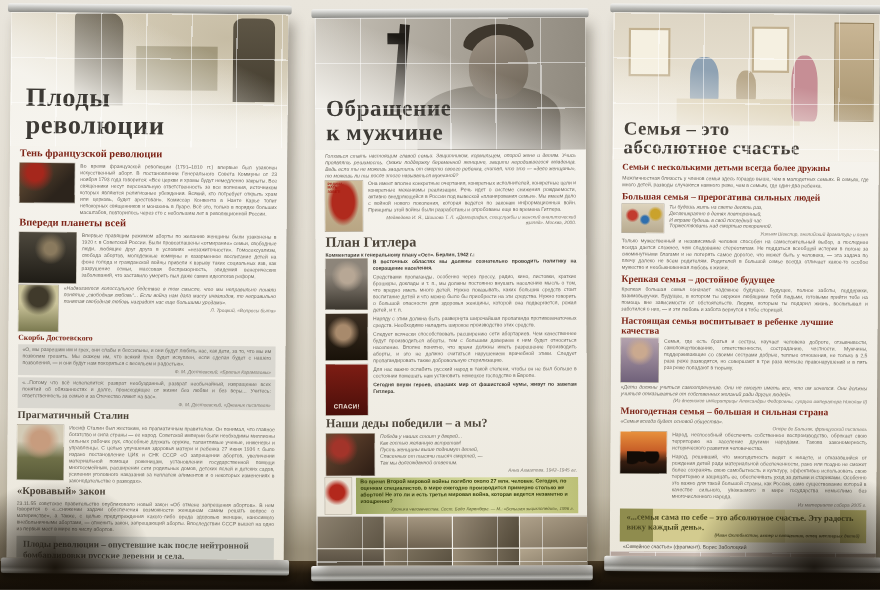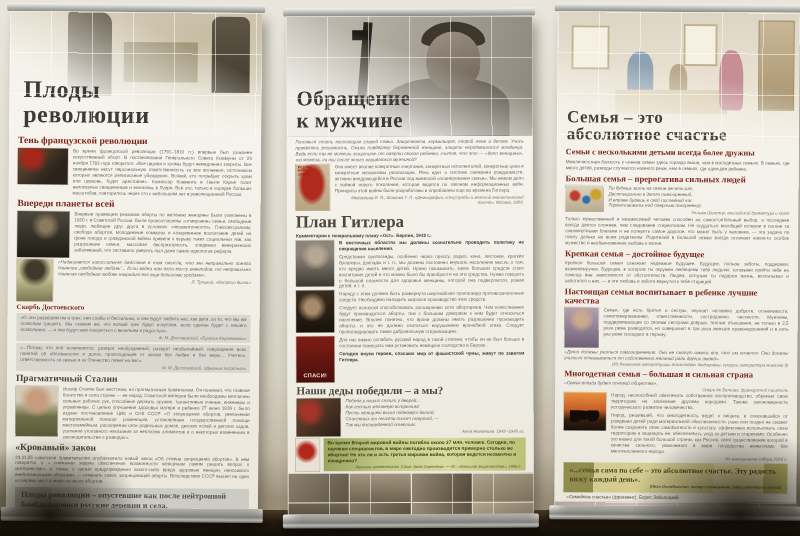--- a/index.html
+++ b/index.html
@@ -22,21 +22,21 @@
 
   .gridlines::after{content:"";position:absolute;inset:0;pointer-events:none;
     background-image:repeating-linear-gradient(to right,rgba(255,255,255,.5) 0 1px,transparent 1px 41px),
                      repeating-linear-gradient(to bottom,rgba(255,255,255,.5) 0 1px,transparent 1px 41px);}
   .photo{position:relative;overflow:hidden;}
 
   .title{position:absolute;font-weight:bold;color:#3d3a35;white-space:pre-line;line-height:1.04;letter-spacing:.5px;}
   .pad{padding:0 9px;}
   .hred{font-size:9.5px;font-weight:bold;color:#7d2518;margin:3px 9px 2px;line-height:1.05;}
   .hdark{color:#4e463b;}
-  .hbig{font-size:17px;}
+  .hbig{font-size:13px;}
   .tiny{font-family:"Liberation Sans",sans-serif;font-size:4.6px;line-height:1.3;color:#6e6a61;text-align:justify;}
   .tinyb{color:#403c34;font-weight:bold;}
   .ital{font-style:italic;}
   .attr{font-family:"Liberation Sans",sans-serif;font-size:4.3px;font-style:italic;color:#7b766c;text-align:right;margin-top:1px;}
   .pre{white-space:pre-line;}
   .row{display:flex;gap:5px;margin:1px 9px 2px;}
   .thumb{flex:0 0 auto;position:relative;overflow:hidden;box-shadow:0 0 0 .5px rgba(120,110,90,.5);}
   .grow{flex:1 1 auto;min-width:0;}
   .quotebg{background:#d9d7d0;padding:2px 4px;margin:2px 9px;}
 

